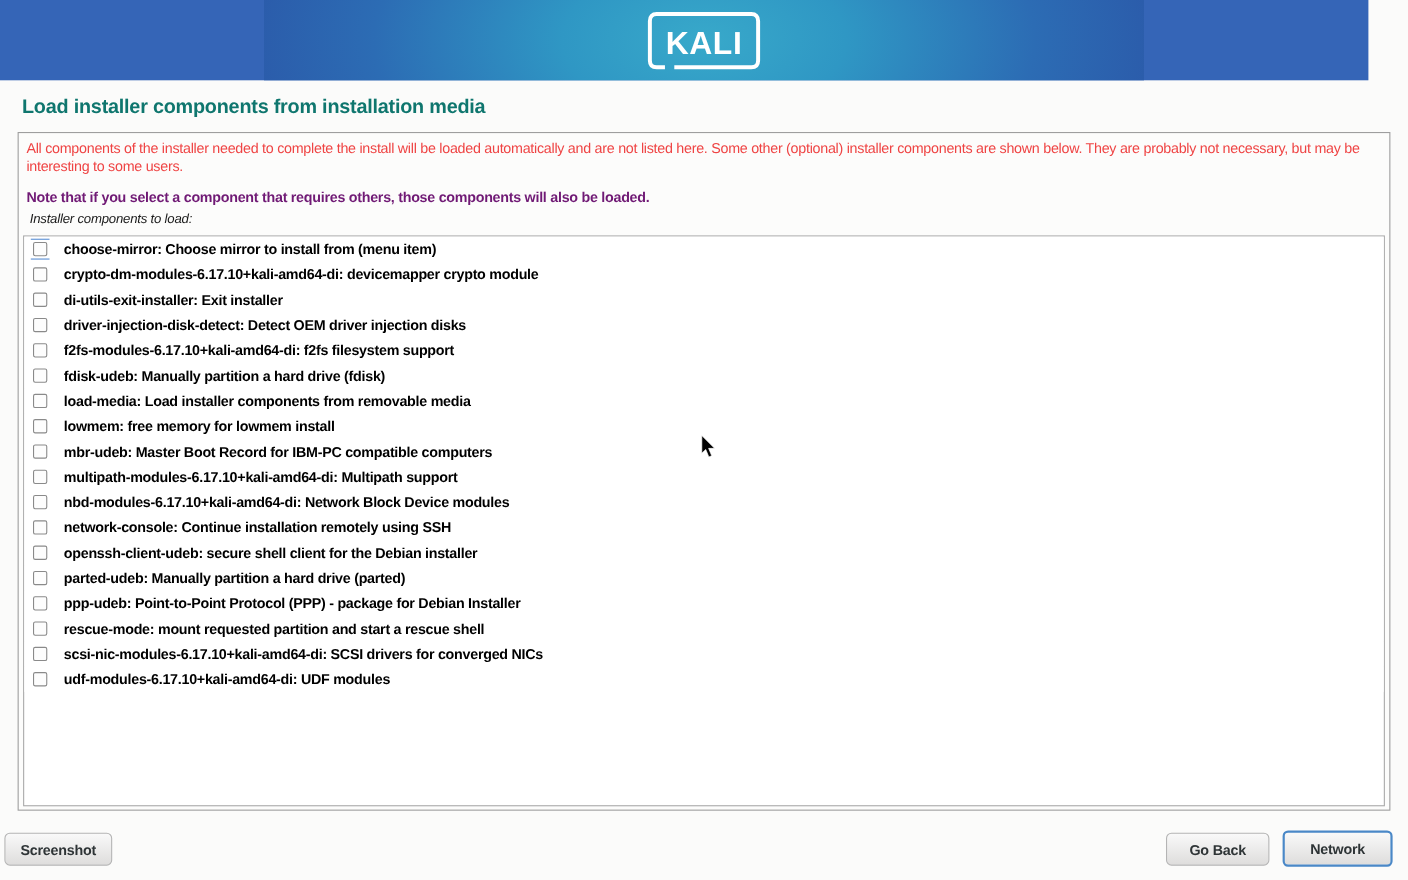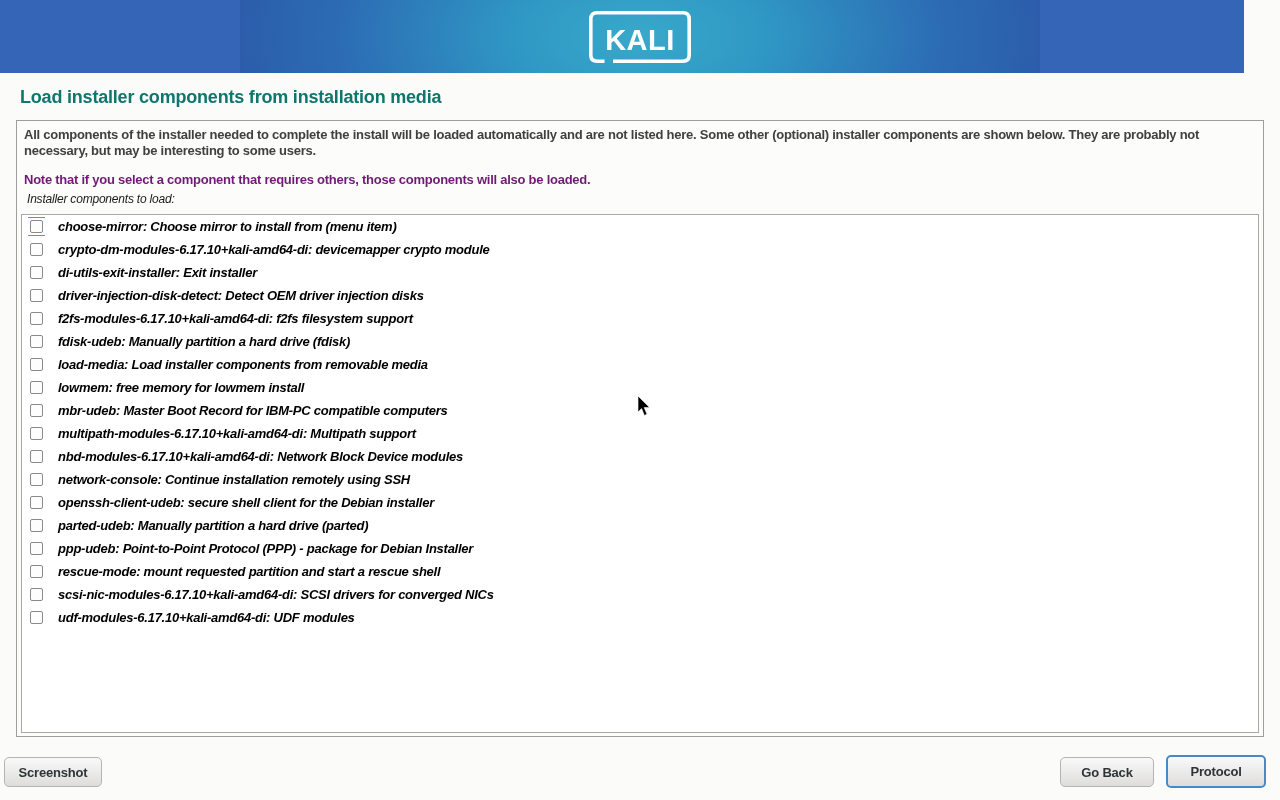--- a/index.html
+++ b/index.html
@@ -35,21 +35,21 @@
   }
 
   
   .content-box {
     position:absolute; left:16px; top:120px; width:1248px; height:617px;
     border:1px solid #9e9e9e;
     background:#fcfcfb;
   }
   .intro-para {
     position:absolute; left:7px; top:6px; width:1218px;
-    font-size:13px; font-weight:bold; color:#404040;
+    font-size:13px; font-weight:normal; color:#ef4444;
     line-height:15.5px; letter-spacing:-0.25px;
   }
   .intro-note {
     position:absolute; left:7px; top:51px; width:1218px;
     font-size:13px; font-weight:bold; color:#701a75;
     letter-spacing:-0.25px;
   }
   .list-label {
     position:absolute; left:10px; top:71px;
     font-size:12px; font-style:italic; color:#1a1a1a;
@@ -82,21 +82,20 @@
     width:13px; height:13px;
     border:1px solid #8a8a8a;
     border-radius:2px;
     background:#fdfdfd;
   }
   .row-label {
     margin-left:13px;
     font-size:13px; font-weight:bold; color:#000;
     letter-spacing:-0.25px;
     white-space:nowrap;
-    font-style:italic;
   }
 
   
   .btn {
     position:absolute;
     height:30px;
     display:flex; align-items:center; justify-content:center;
     font-family:"Liberation Sans", sans-serif;
     font-size:13px; font-weight:bold; color:#2e3436;
     background:linear-gradient(#f9f9f9, #dedddc);
@@ -274,19 +273,19 @@
     <span class="cbx-wrap">
       <span class="checkbox"></span>
     </span>
     <span class="row-label">udf-modules-6.17.10+kali-amd64-di: UDF modules</span>
   </div>
 </div>
 </div>
 
 <div class="btn btn-screenshot">Screenshot</div>
 <div class="btn btn-goback">Go Back</div>
-<div class="btn btn-continue">Protocol</div>
+<div class="btn btn-continue">Network</div>
 
 <div class="cursor">
   <svg width="14" height="21" viewBox="0 0 14 21">
     <path d="M1 0 L1 16 L4.6 12.6 L7.4 19.4 L10 18.3 L7.2 11.6 L12.6 11.6 Z" fill="#000000" stroke="#ffffff" stroke-width="0.6"></path>
   </svg>
 </div>
 
 </body></html>

